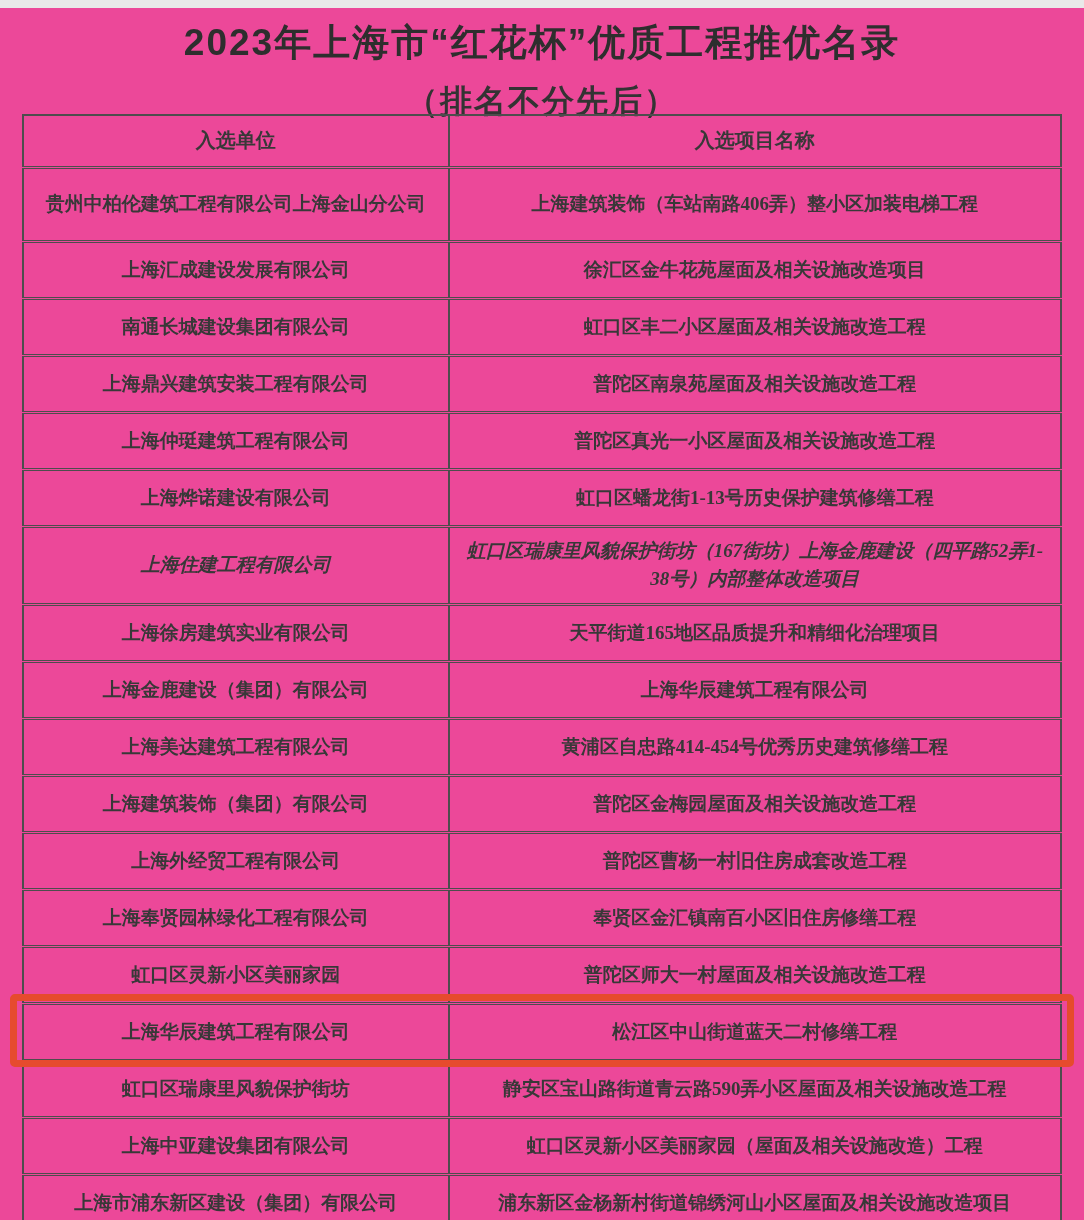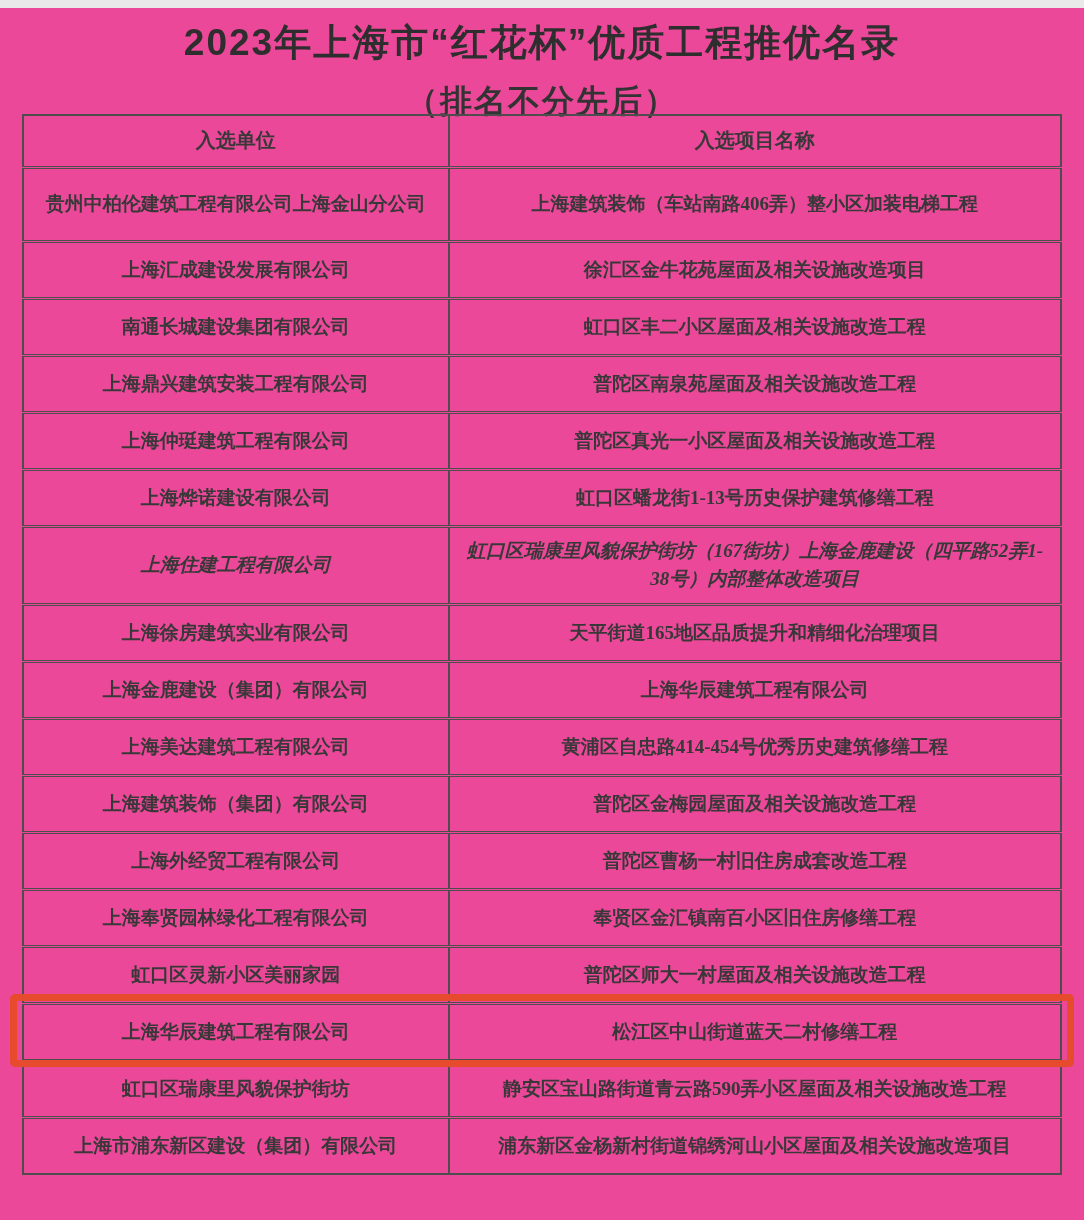--- a/index.html
+++ b/index.html
@@ -152,20 +152,24 @@
           </tr>
           <tr class="highlighted">
             <td>上海华辰建筑工程有限公司</td>
             <td>松江区中山街道蓝天二村修缮工程</td>
           </tr>
           <tr>
             <td>虹口区瑞康里风貌保护街坊</td>
             <td>静安区宝山路街道青云路590弄小区屋面及相关设施改造工程</td>
           </tr>
           <tr>
+            <td>上海中亚建设集团有限公司</td>
+            <td>虹口区灵新小区美丽家园（屋面及相关设施改造）工程</td>
+          </tr>
+          <tr>
             <td>上海市浦东新区建设（集团）有限公司</td>
             <td>浦东新区金杨新村街道锦绣河山小区屋面及相关设施改造项目</td>
           </tr>
         </tbody>
     </table>
   </div>
 
   <div id="hl" class="highlight-box" style="border-color: rgb(230, 75, 45); left: 10px; top: 986px; width: 1064px; height: 73px;"></div>
 </div>
 

